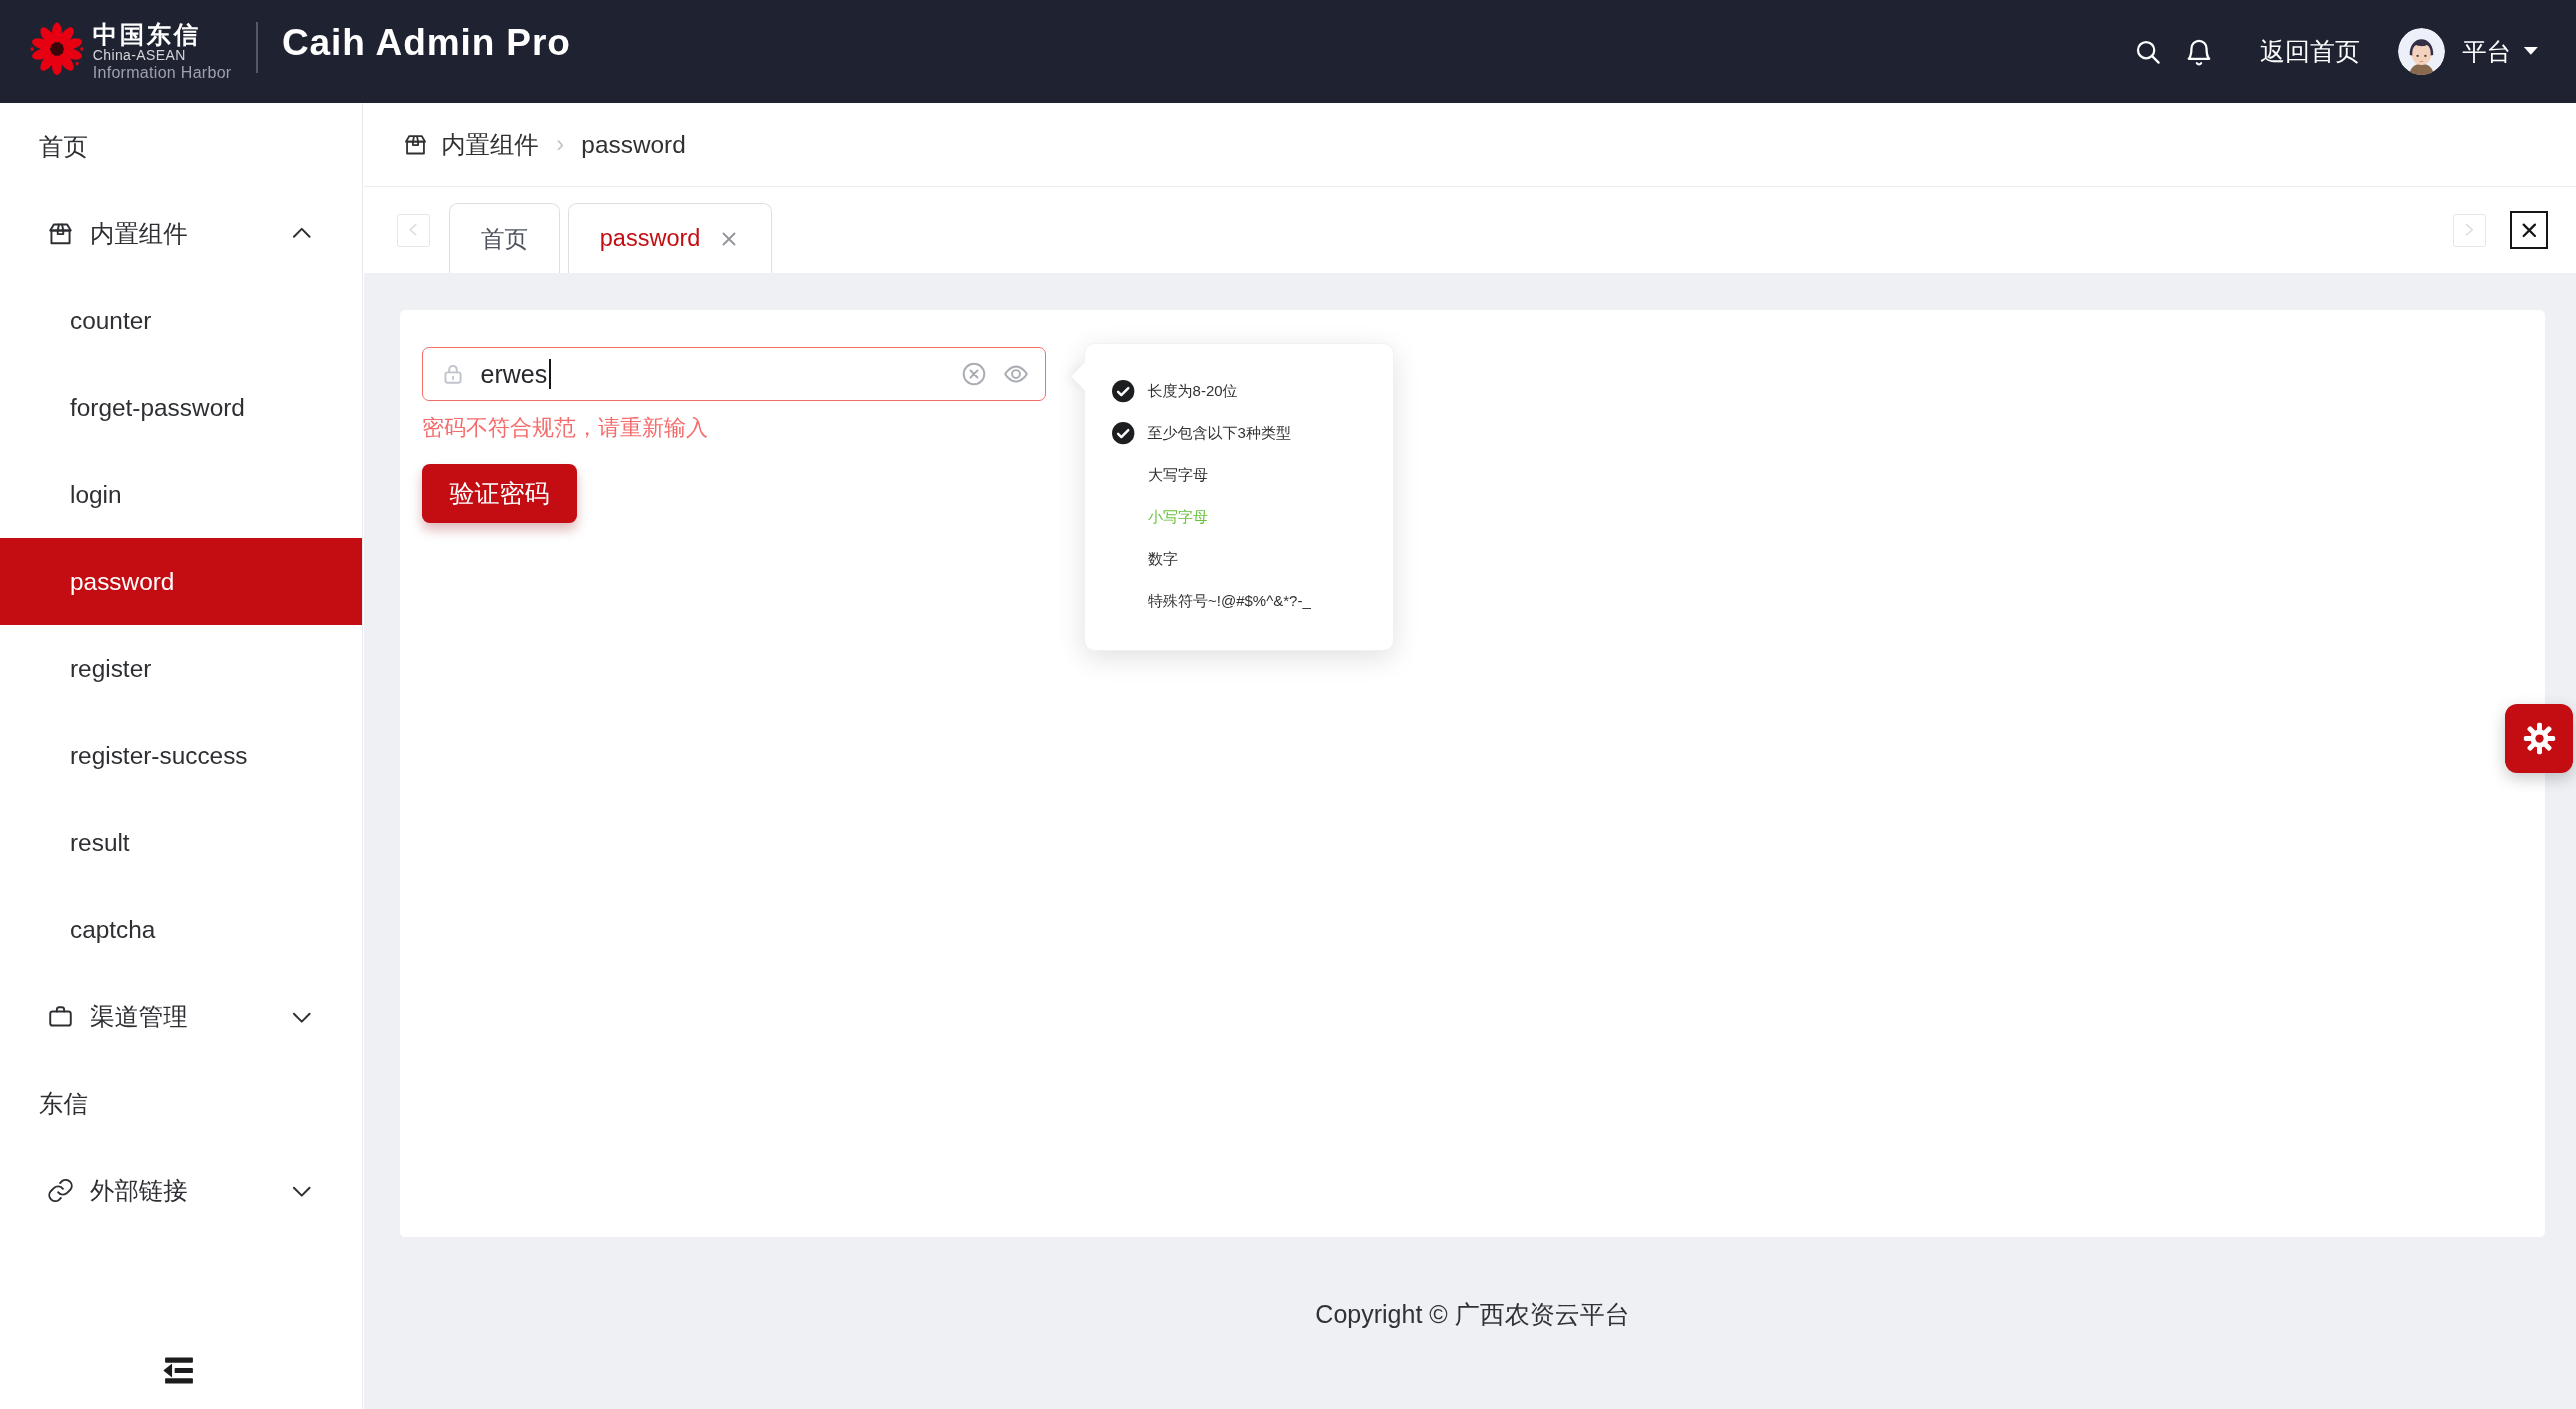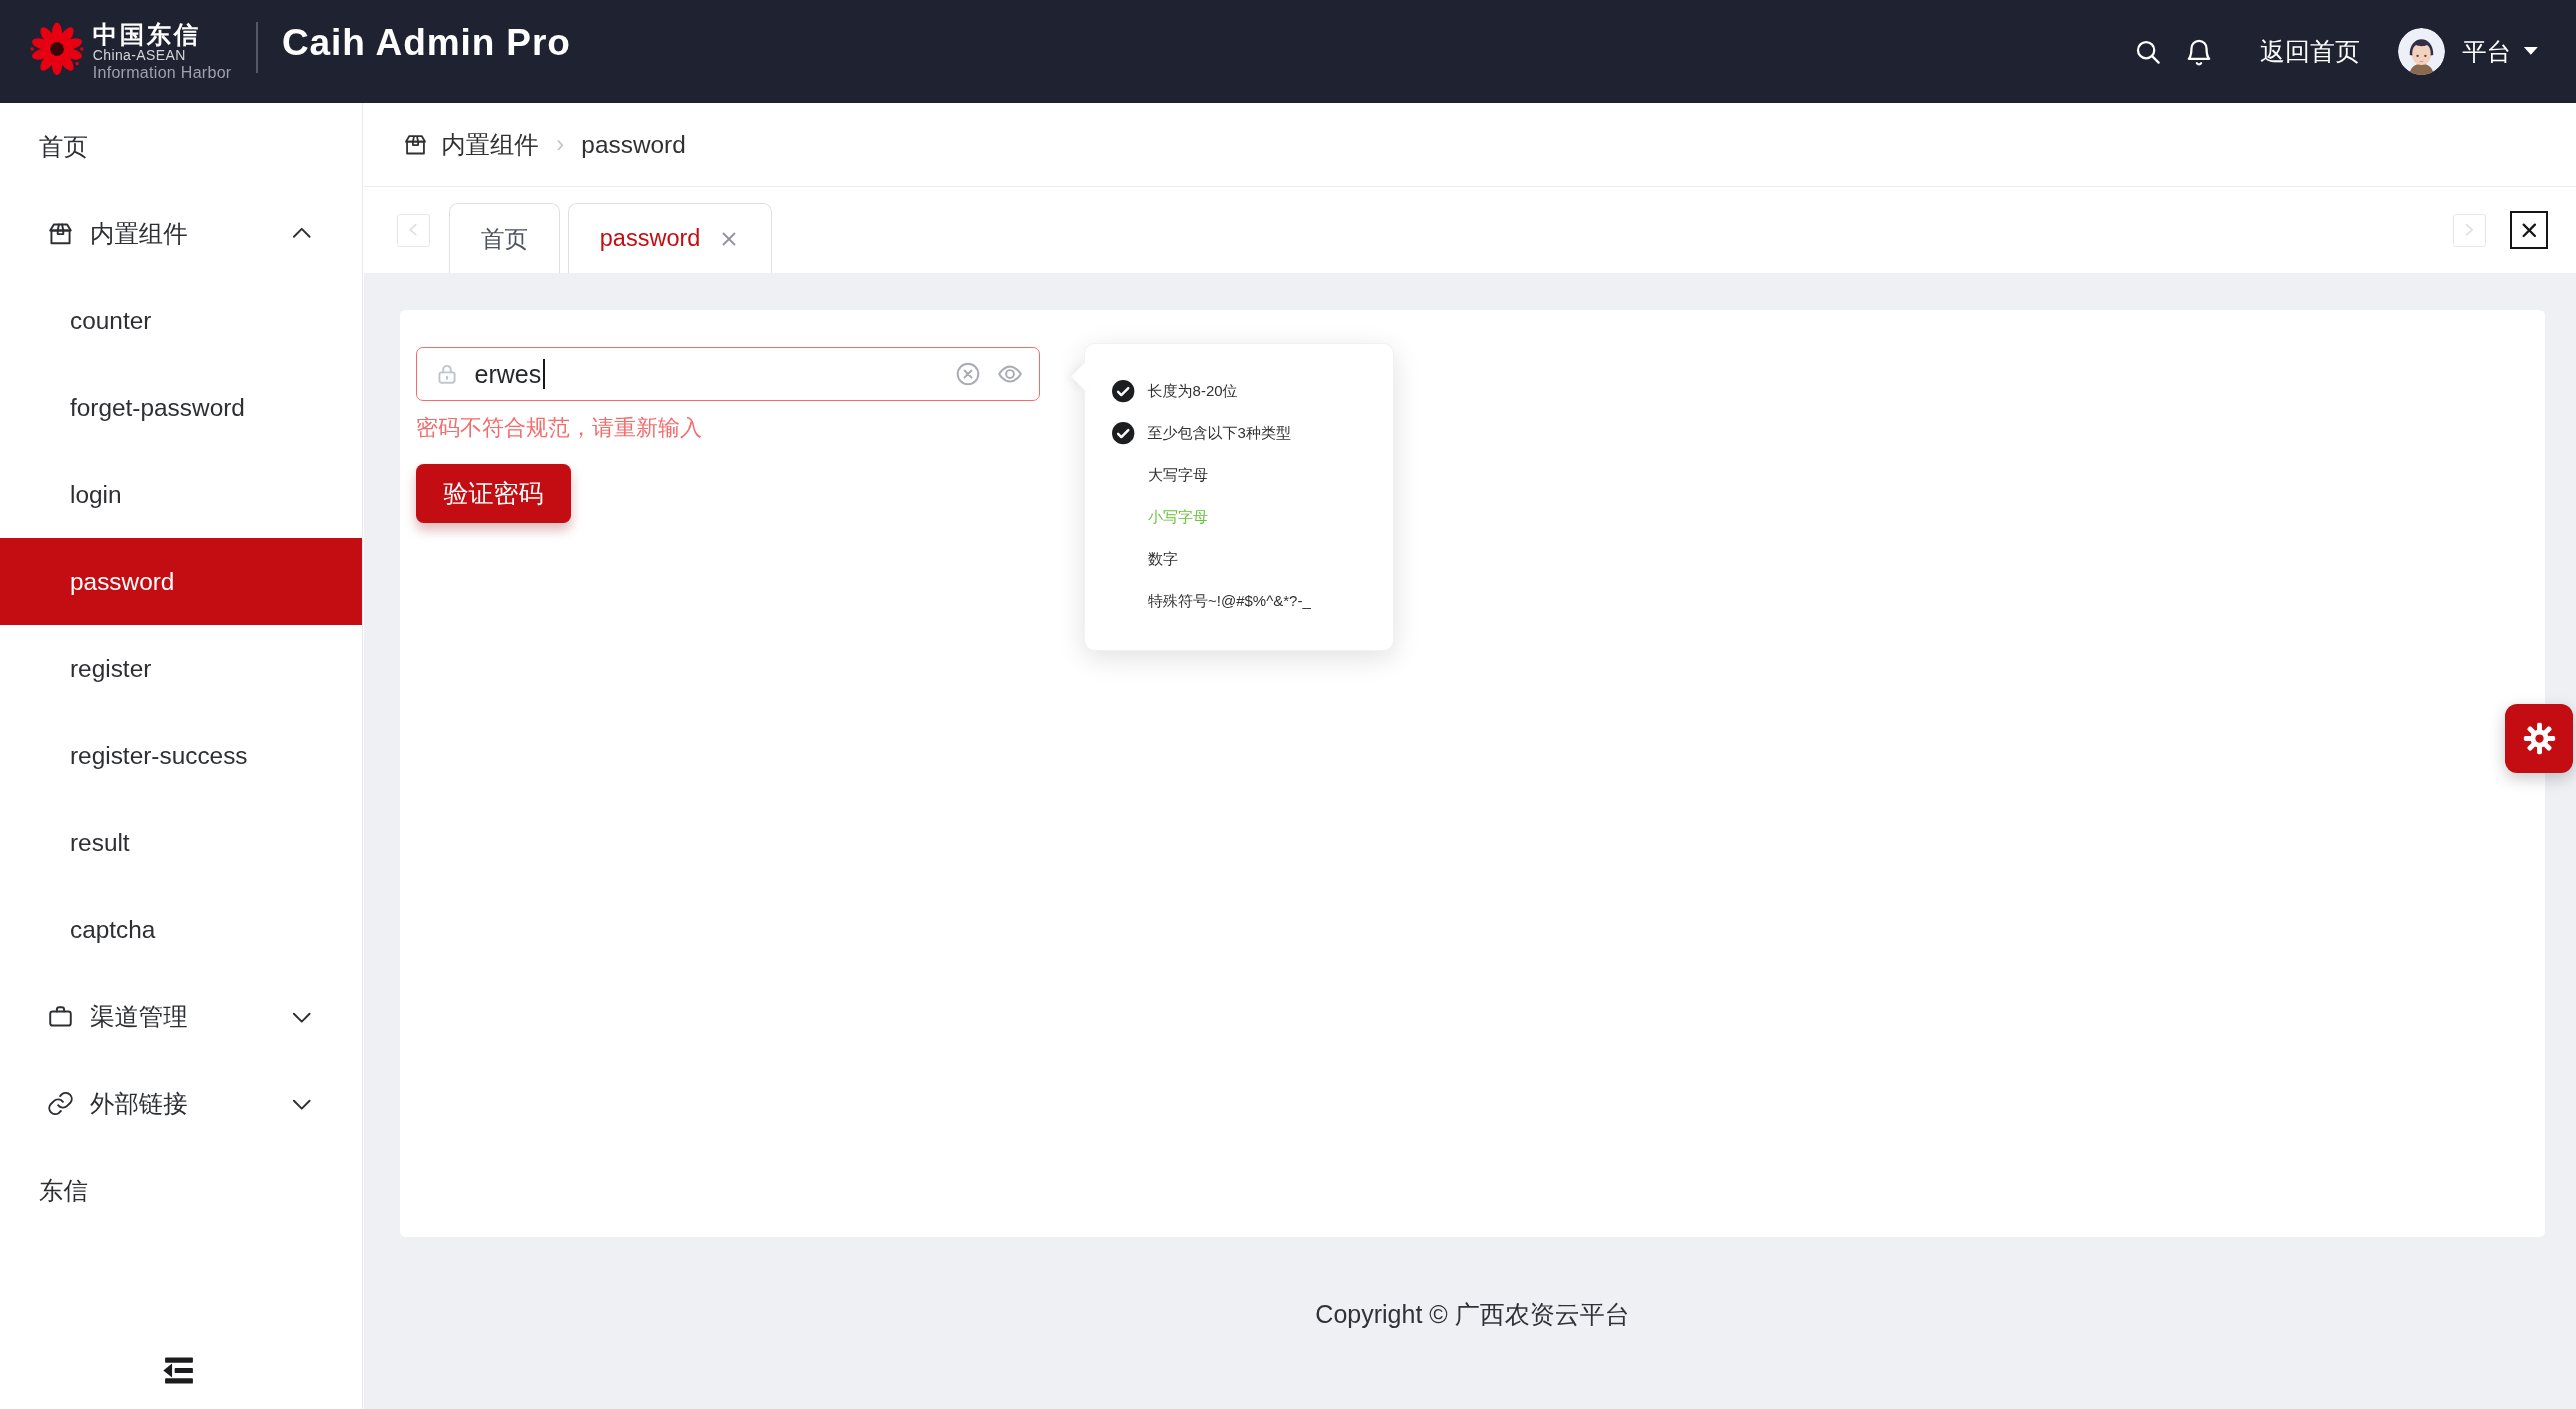--- a/index.html
+++ b/index.html
@@ -60,21 +60,21 @@
        border-radius:8.7px 8.7px 0 0;display:flex;align-items:center;font-size:23.5px;color:#4d525c;cursor:pointer;}
   .tab.active{color:#c30d12;}
   .tab-close{margin-left:17.4px;display:flex;cursor:pointer;}
   .tab-close svg{width:22px;height:22px;stroke:#909399;stroke-width:2;stroke-linecap:round;}
   .tab-actions{margin-left:auto;display:flex;align-items:center;gap:24.4px;}
   .tab-closeall{width:38px;height:38px;border:2.6px solid #151515;display:flex;align-items:center;
                 justify-content:center;cursor:pointer;background:#fff;}
   .tab-closeall svg{width:22.6px;height:22.6px;stroke:#151515;stroke-width:2.4;stroke-linecap:round;}
 
   .workspace{flex:1;padding:37px 31px 0 36px;}
-  .card{background:#fff;height:927px;border-radius:5.2px;position:relative;padding:37px 16px;}
+  .card{background:#fff;height:927px;border-radius:5.2px;position:relative;padding:37px 22px;}
 
   .pwd-field{width:624px;height:54px;border:1.7px solid #f56c6c;border-radius:7px;display:flex;
              align-items:center;padding:0 16.5px;background:#fff;cursor:text;}
   .lock-ic{display:flex;}
   .lock-ic svg{width:26px;height:26px;stroke:#c0c4cc;fill:none;stroke-width:1.8;stroke-linecap:round;stroke-linejoin:round;}
   .pwd-value{font-size:25px;color:#26282c;margin-left:15px;}
   .caret-bar{width:2.6px;height:30px;background:#15171a;margin-left:1.7px;}
   .field-icons{margin-left:auto;display:flex;align-items:center;gap:15.7px;}
   .field-icons .fic{display:flex;cursor:pointer;}
   .field-icons svg{width:26px;height:26px;stroke:#a9acb3;fill:none;stroke-width:1.8;stroke-linecap:round;stroke-linejoin:round;}
@@ -224,37 +224,37 @@
       </svg>
     </span>
     <span class="label">渠道管理</span>
     <span class="chev">
       <svg viewBox="0 0 24 24">
           <path d="M4 9l8 8 8-8"></path>
         </svg>
     </span>
   </div>
 
+  <div class="menu-row top">
+    <span>东信</span>
+  </div>
+
   <div class="menu-row group">
     <span class="mi">
       <svg viewBox="0 0 24 24">
         <path d="M10 13.4a5 5 0 0 0 7.5.6l2.8-2.8a5 5 0 0 0-7-7l-1.6 1.6"></path>
         <path d="M14 10.6a5 5 0 0 0-7.5-.6l-2.8 2.8a5 5 0 0 0 7 7l1.6-1.6"></path>
       </svg>
     </span>
     <span class="label">外部链接</span>
     <span class="chev">
       <svg viewBox="0 0 24 24">
           <path d="M4 9l8 8 8-8"></path>
         </svg>
     </span>
-  </div>
-
-  <div class="menu-row top">
-    <span>东信</span>
   </div>
 
   <div class="collapse-btn">
     <svg viewBox="0 0 46 42" fill="#1c1c1e">
       <rect x="7" y="6" width="32" height="6" rx="1"></rect>
       <rect x="18" y="18" width="21" height="6" rx="1"></rect>
       <path d="M5 21l10-8v16z"></path>
       <rect x="7" y="30" width="32" height="6" rx="1"></rect>
     </svg>
   </div>

